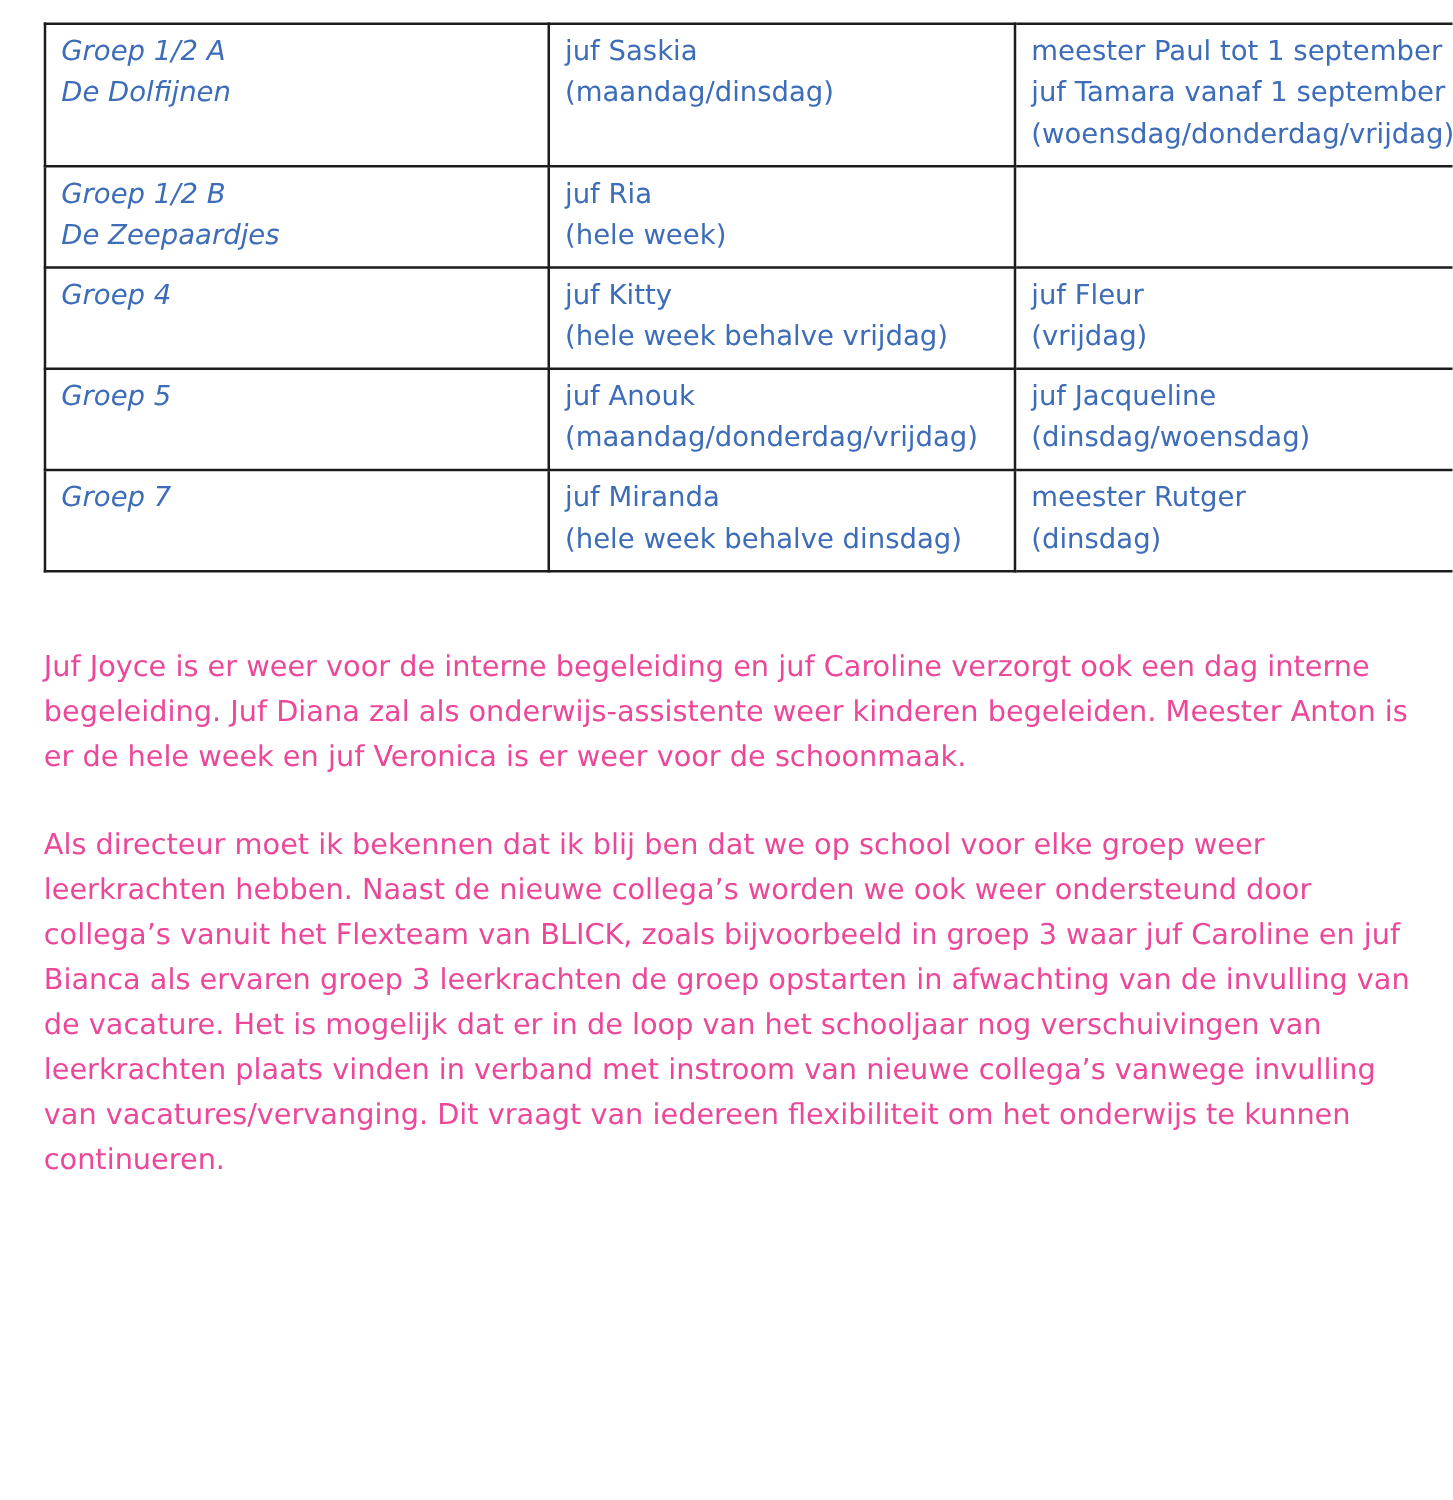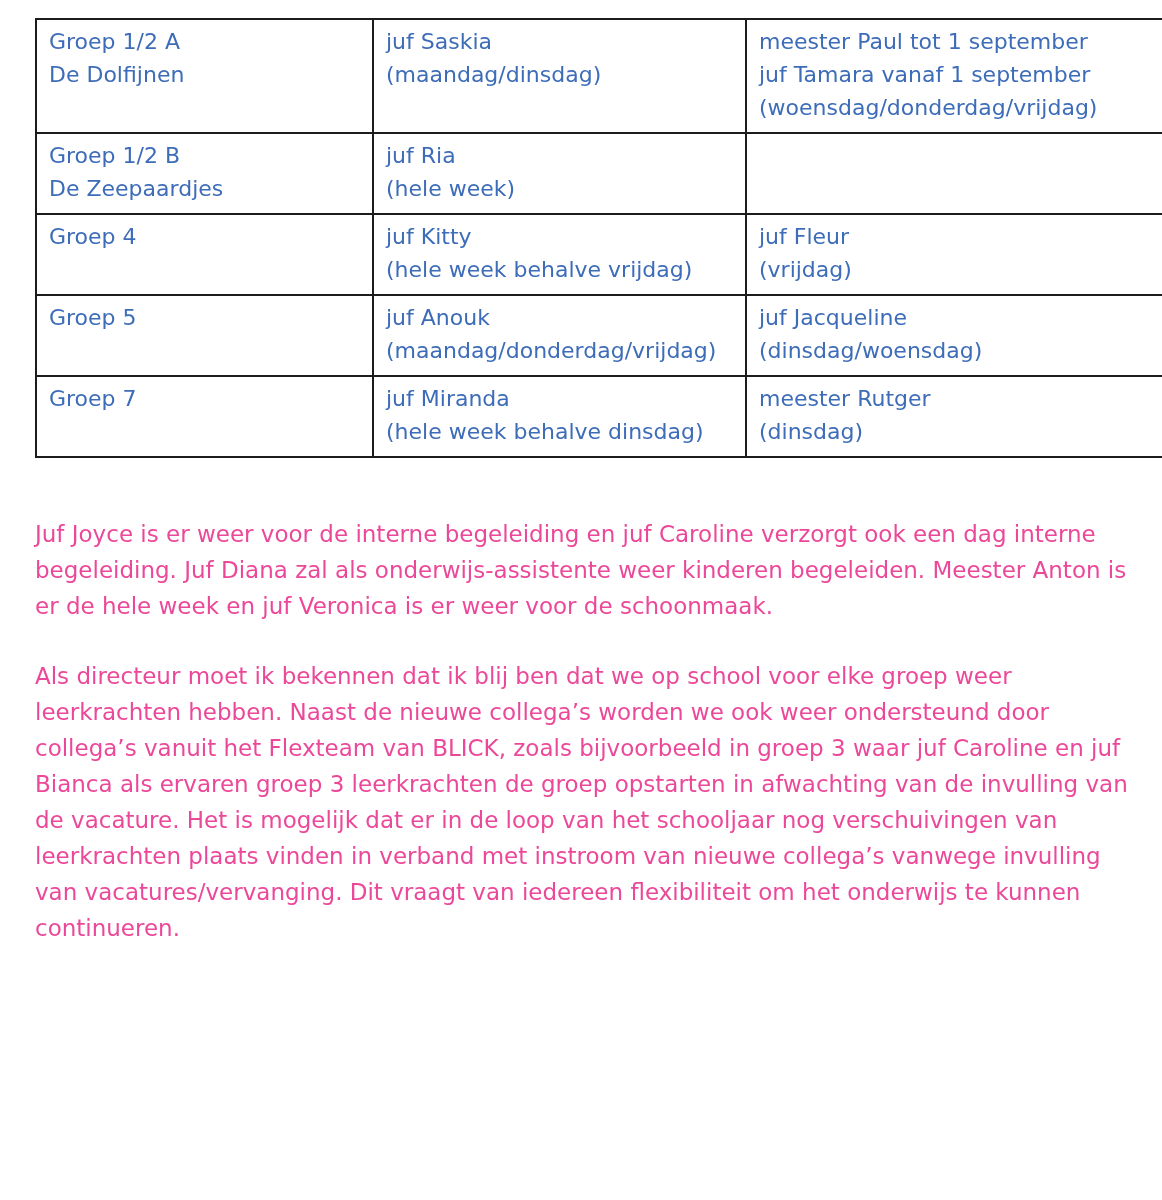--- a/index.html
+++ b/index.html
@@ -30,21 +30,21 @@
   table.schedule td {
     border: 2px solid #1c1c1c;
     vertical-align: top;
     padding: 5px 10px 8px 12px;
     font-size: 22px;
     line-height: 33px;
     color: #3d6cb8;
     white-space: pre-line;
     overflow: hidden;
   }
-  td.col-group    { width: 337px; }
+  td.col-group    { width: 403px; font-style: italic; }
   td.col-teacher  { width: 373px; }
   td.col-schedule { width: 440px; }
   tr.r-tall td  { height: 107px; }
   tr.r-med td   { height: 68px;  }
   .body-text {
     margin-top: 58px;
     width: 1096px;
     font-size: 23px;
     line-height: 36px;
     color: #ec4899;

